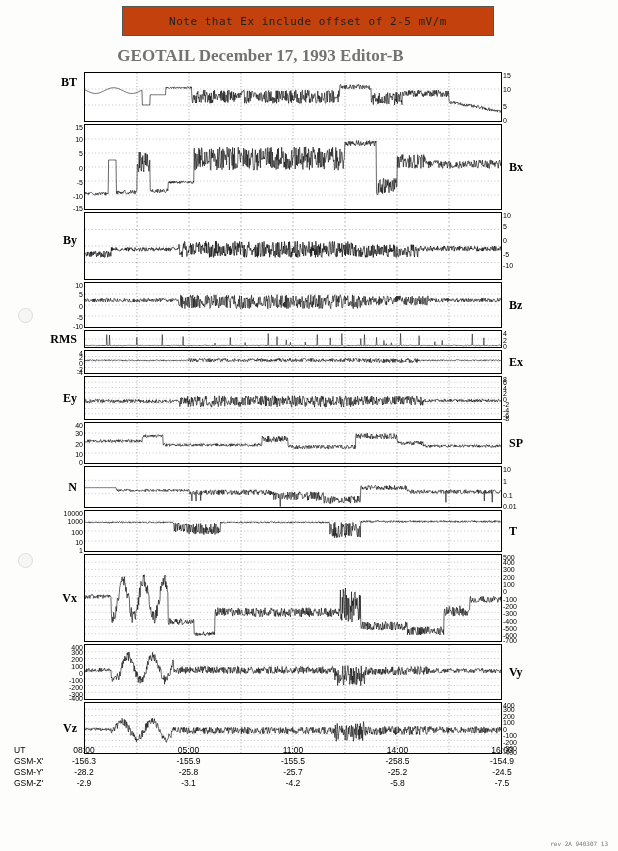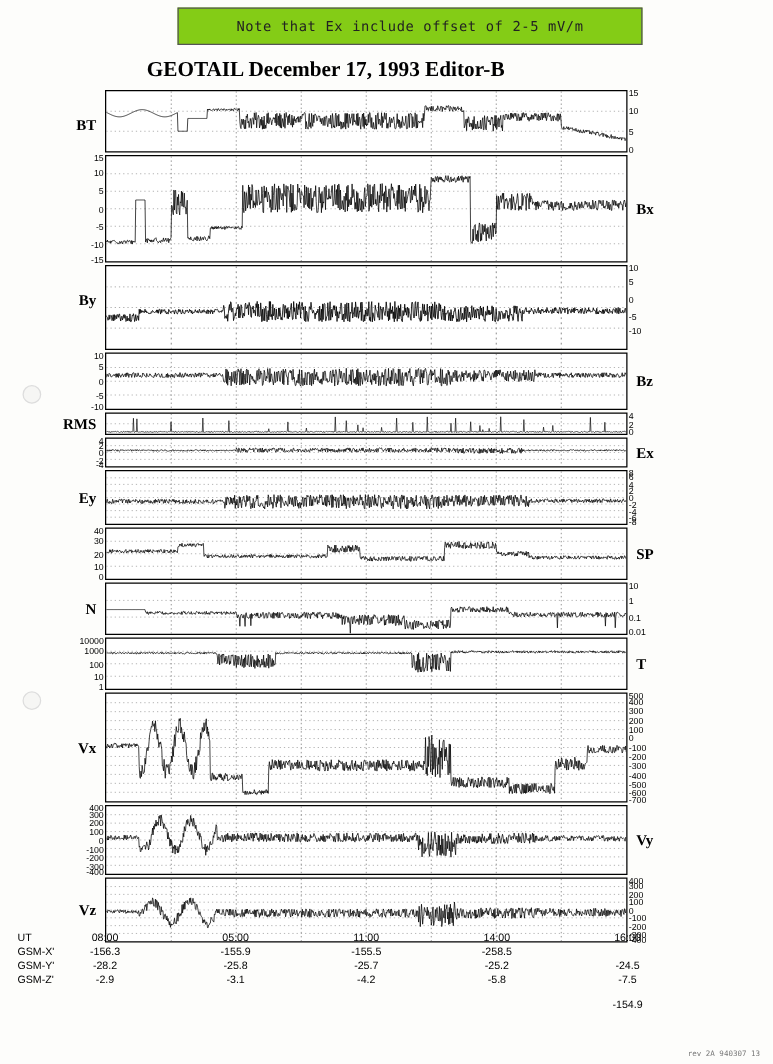--- a/index.html
+++ b/index.html
@@ -8,33 +8,33 @@
     background:#ffffff;
     font-family:"Liberation Serif", serif;
     position:relative;
     overflow:hidden;
   }
   .page{position:absolute;inset:0;background:#fdfdfb;}
 
   
   .note-box{
     position:absolute;left:122px;top:6px;width:370px;height:28px;
-    border:1px solid #555;background:#84cc16;margin-left:20px;
+    border:1px solid #555;background:#c2410c;
   }
   .note-text{
     position:absolute;left:0;top:0;width:100%;height:100%;
     display:flex;align-items:center;justify-content:center;
     font-family:"DejaVu Sans Mono", monospace;font-size:11px;color:#222;
     letter-spacing:.5px;
   }
 
   
   .title{
     position:absolute;left:0;top:46px;width:521px;text-align:center;
-    font-family:"Liberation Serif", serif;font-weight:bold;font-size:17px;color:#000000;
+    font-family:"Liberation Serif", serif;font-weight:bold;font-size:17px;color:#737373;
   }
 
   
   .stack{position:absolute;left:84px;top:72px;width:418px;}
   .panel{position:relative;border:1px solid #000;background:#fff;box-sizing:border-box;margin-bottom:2px;}
   .panel svg{display:block;width:100%;height:100%;}
 
   .lbl{
     position:absolute;font-family:"Liberation Serif", serif;font-weight:bold;
     font-size:12px;color:#000;white-space:nowrap;
@@ -72,21 +72,21 @@
   <div class="punch" style="top:553px;"></div>
 
   <div class="note-box">
     <div class="note-text">Note that Ex include offset of 2-5 mV/m</div>
   </div>
 
   <div class="title">GEOTAIL December 17, 1993 Editor-B</div>
 
   <div class="stack" id="stack">
       <div class="panel" style="height: 50px;">
-        <div class="lbl lbl-left" style="top: 20px; text-align: right;">BT</div>
+        <div class="lbl lbl-left" style="top: 2px; text-align: right;">BT</div>
         <div class="tickcol right" style="top: 0px; height: 50px;">
           <div style="top: 44px;">0</div>
           <div style="top: 29.8333px;">5</div>
           <div style="top: 13.1667px;">10</div>
           <div style="top: -1px;">15</div>
         </div>
         <svg viewBox="0 0 418 50" preserveAspectRatio="none">
           <line x1="52.25" x2="52.25" y1="0" y2="50" stroke="#555" stroke-width="0.5" stroke-dasharray="1.2 2.2"></line>
           <line x1="104.5" x2="104.5" y1="0" y2="50" stroke="#555" stroke-width="0.5" stroke-dasharray="1.2 2.2"></line>
           <line x1="156.75" x2="156.75" y1="0" y2="50" stroke="#555" stroke-width="0.5" stroke-dasharray="1.2 2.2"></line>
@@ -426,21 +426,21 @@
       <div>UT</div>
       <div>GSM-X'</div>
       <div>GSM-Y'</div>
       <div>GSM-Z'</div>
     </div>
   <div class="rowvals" id="rowvals" style="top: 745px;">
       <span class="rv" style="left: 0px; top: 11px;">-156.3</span>
       <span class="rv" style="left: 104.5px; top: 11px;">-155.9</span>
       <span class="rv" style="left: 209px; top: 11px;">-155.5</span>
       <span class="rv" style="left: 313.5px; top: 11px;">-258.5</span>
-      <span class="rv" style="left: 418px; top: 11px; margin-top: 42px;">-154.9</span>
+      <span class="rv" style="left: 418px; top: 11px;">-154.9</span>
       <span class="rv" style="left: 0px; top: 22px;">-28.2</span>
       <span class="rv" style="left: 104.5px; top: 22px;">-25.8</span>
       <span class="rv" style="left: 209px; top: 22px;">-25.7</span>
       <span class="rv" style="left: 313.5px; top: 22px;">-25.2</span>
       <span class="rv" style="left: 418px; top: 22px;">-24.5</span>
       <span class="rv" style="left: 0px; top: 33px;">-2.9</span>
       <span class="rv" style="left: 104.5px; top: 33px;">-3.1</span>
       <span class="rv" style="left: 209px; top: 33px;">-4.2</span>
       <span class="rv" style="left: 313.5px; top: 33px;">-5.8</span>
       <span class="rv" style="left: 418px; top: 33px;">-7.5</span>

